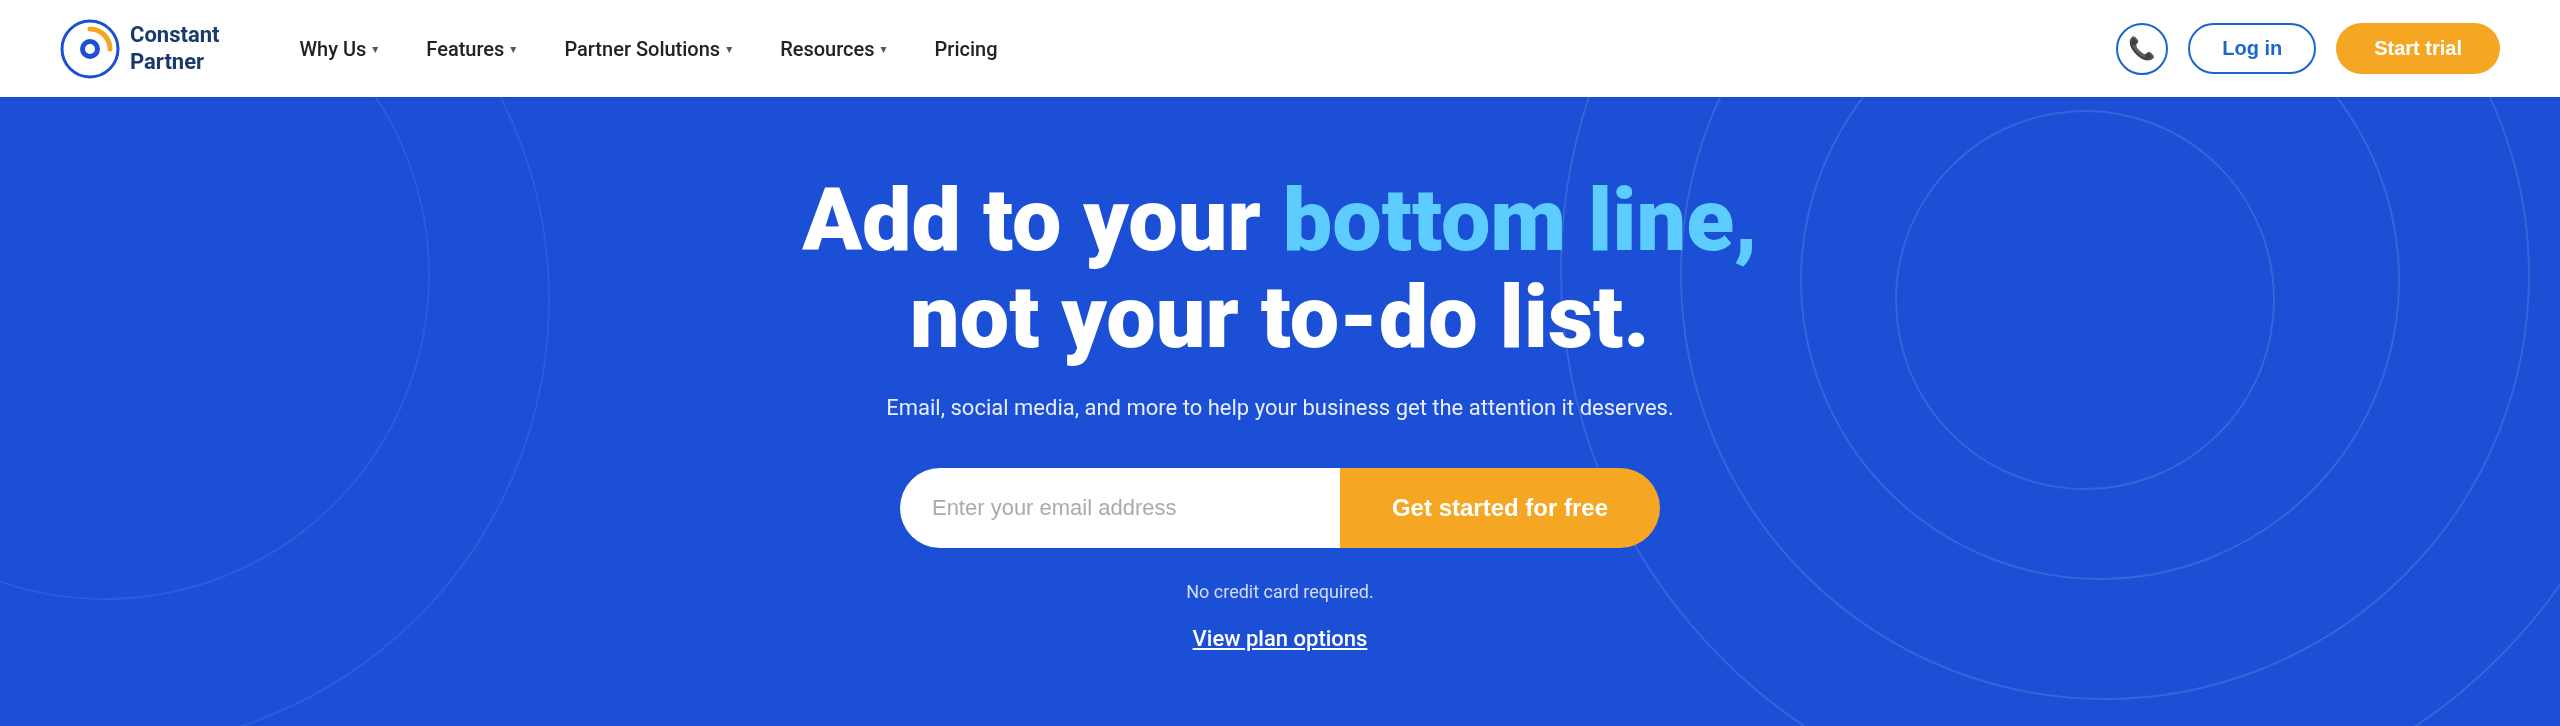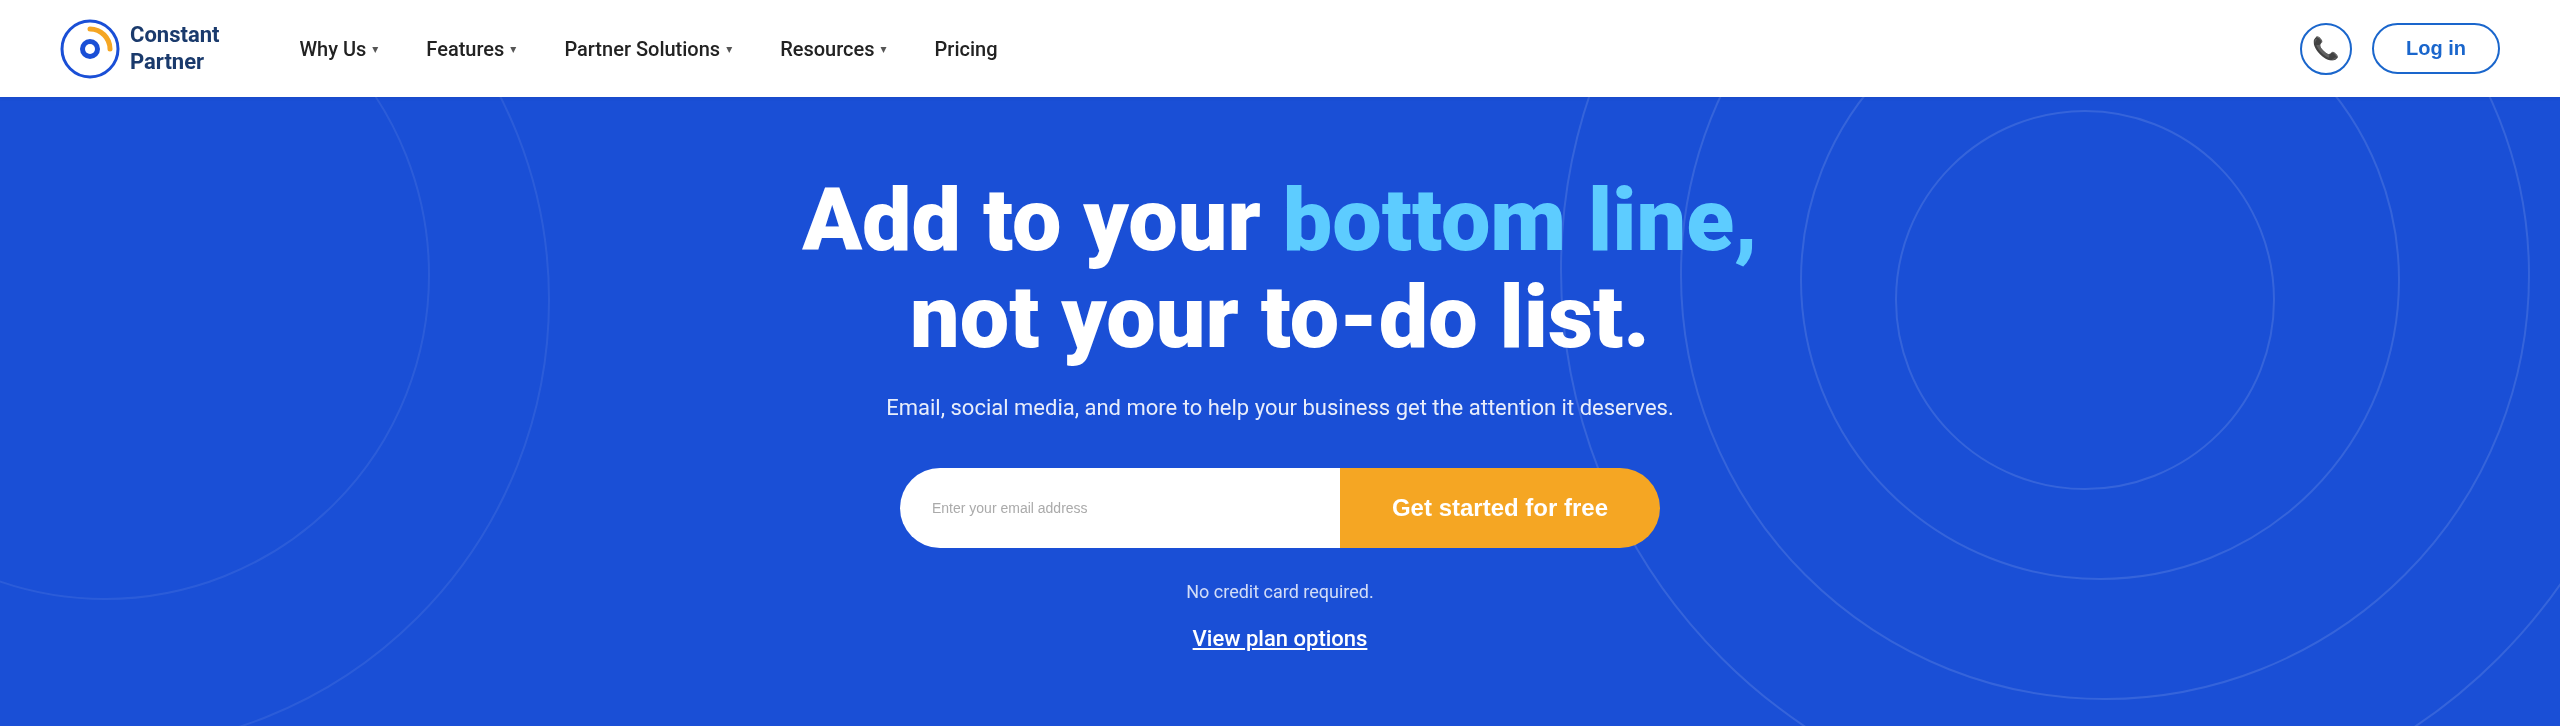--- a/index.html
+++ b/index.html
@@ -181,21 +181,21 @@
       gap: 0;
       margin-bottom: 16px;
     }
 
     .email-input {
       width: 440px;
       height: 80px;
       border-radius: 50px 0 0 50px;
       border: none;
       padding: 0 32px;
-      font-size: 14px;
+      font-size: 22px;
       color: #555;
       outline: none;
       background: #fff;
     }
 
     .email-input::placeholder {
       color: #aaa;
     }
 
     .cta-btn {
@@ -265,20 +265,21 @@
     <div class="nav-item">
       <span>Pricing</span>
     </div>
   </nav>
 
   <div class="nav-actions">
     <button class="phone-btn">
       <span>📞</span>
     </button>
     <button class="login-btn">Log in</button>
+    <button class="trial-btn">Start trial</button>
   </div>
 </nav>
 
 <section class="hero">
 
   <div class="circle circle-1"></div>
   <div class="circle circle-2"></div>
   <div class="circle circle-3"></div>
   <div class="circle circle-4"></div>
 

